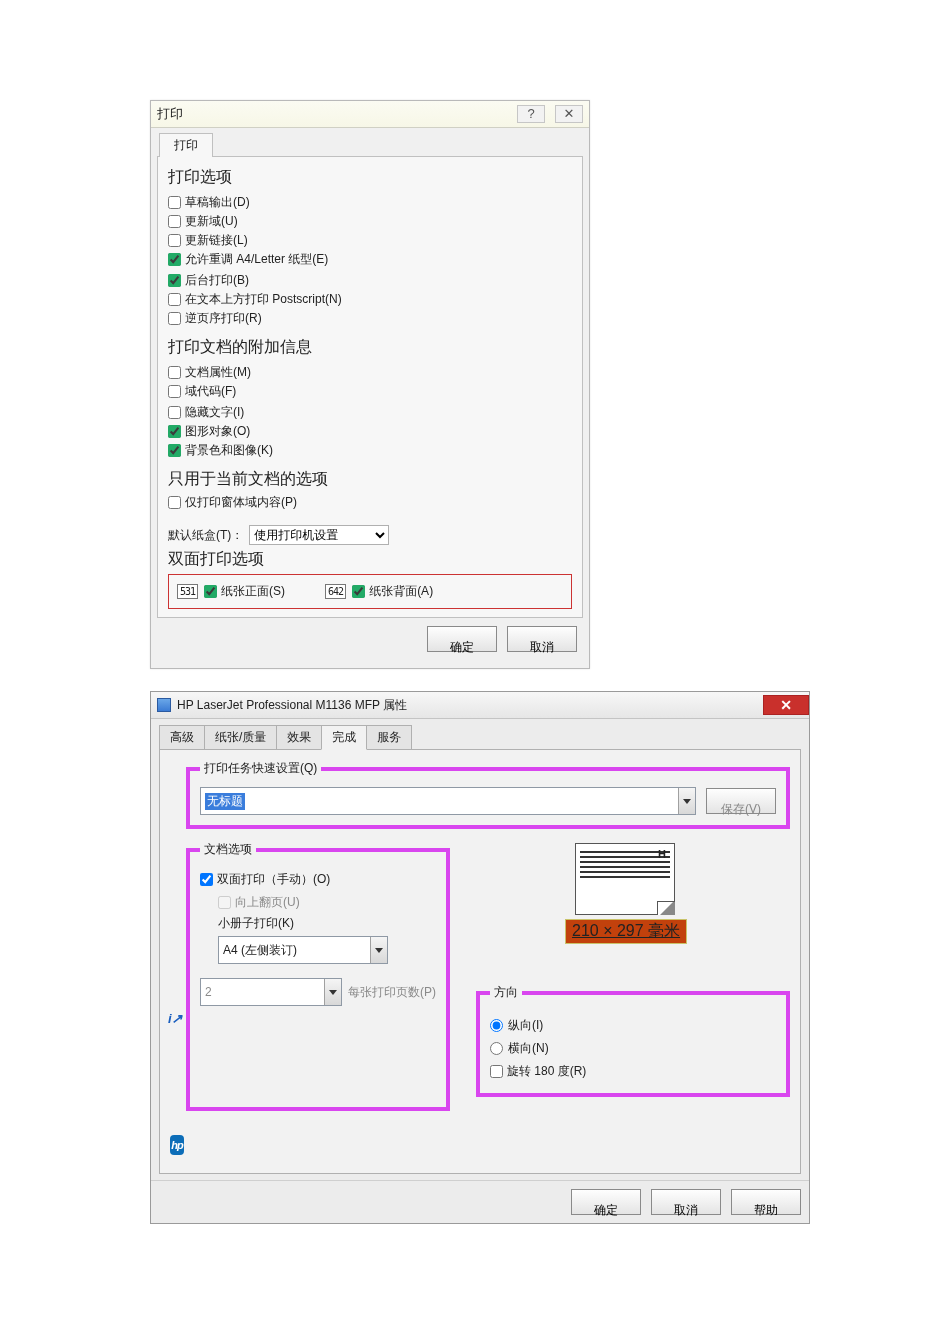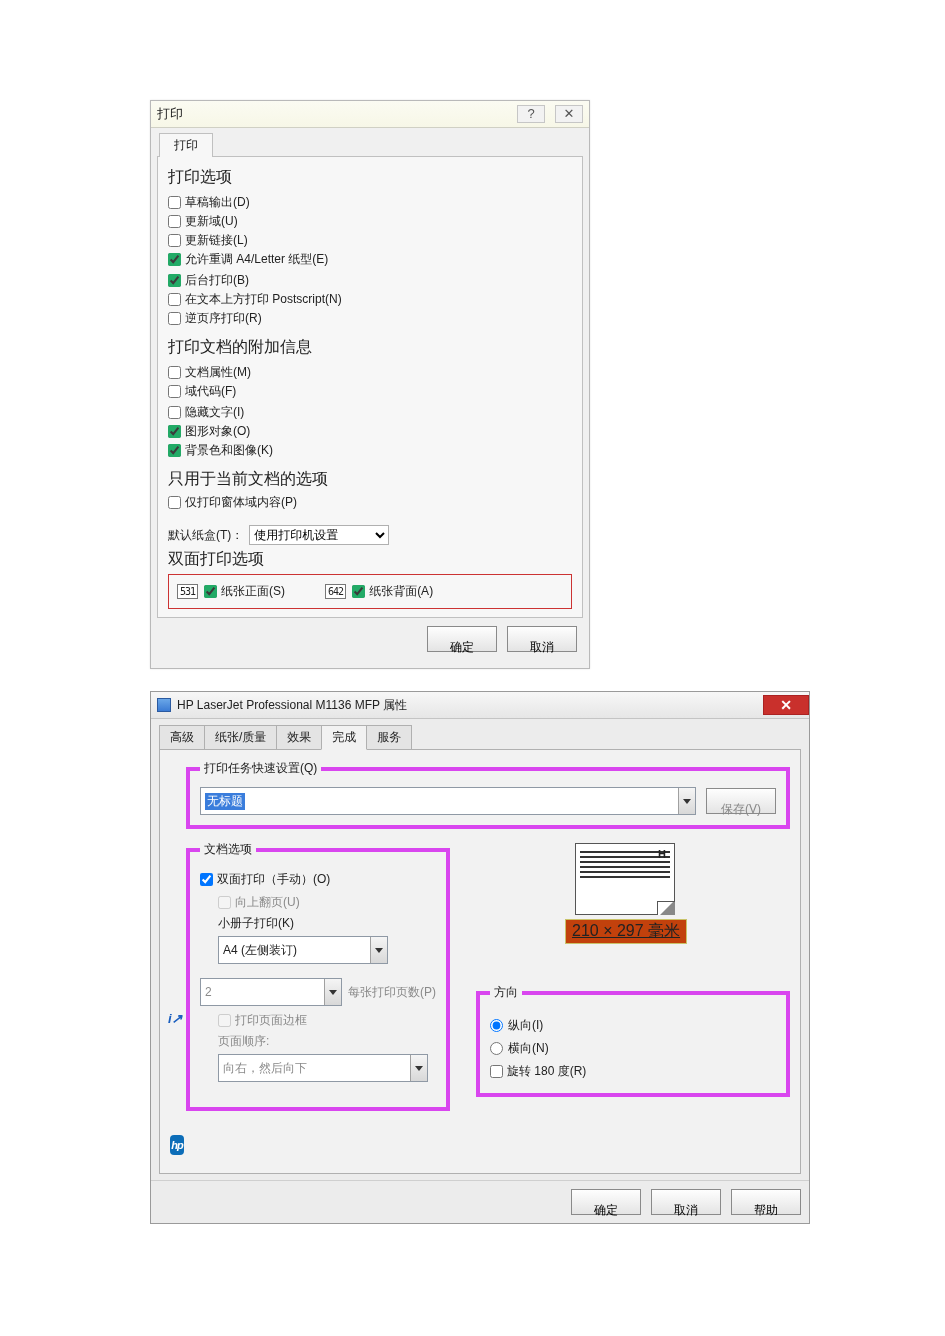--- a/index.html
+++ b/index.html
@@ -424,31 +424,20 @@
               </div>
 
               <div style="display:flex;align-items:center;gap:6px;margin-top:14px">
                 <div class="combo grey" style="width:44px">
                   <span>2</span>
                   <span class="combo-arrow"></span>
                 </div>
                 <span class="grey">每张打印页数(P)</span>
               </div>
 
-              <div class="indent">
-                <label class="chk2 grey">
-                  <input type="checkbox" disabled="" style="">
-                  <span>打印页面边框</span>
-                </label>
-                <div class="lbl grey">页面顺序:</div>
-                <div class="combo grey" style="width:210px">
-                  <span>向右，然后向下</span>
-                  <span class="combo-arrow"></span>
-                </div>
-              </div>
             </fieldset>
             <span class="info-ico">i↗</span>
           </div>
 
           <div class="doc-right">
             <div class="preview">
               <div class="preview-page">
                 <span class="h">H</span>
                 <div class="lines">
                     <span></span>

